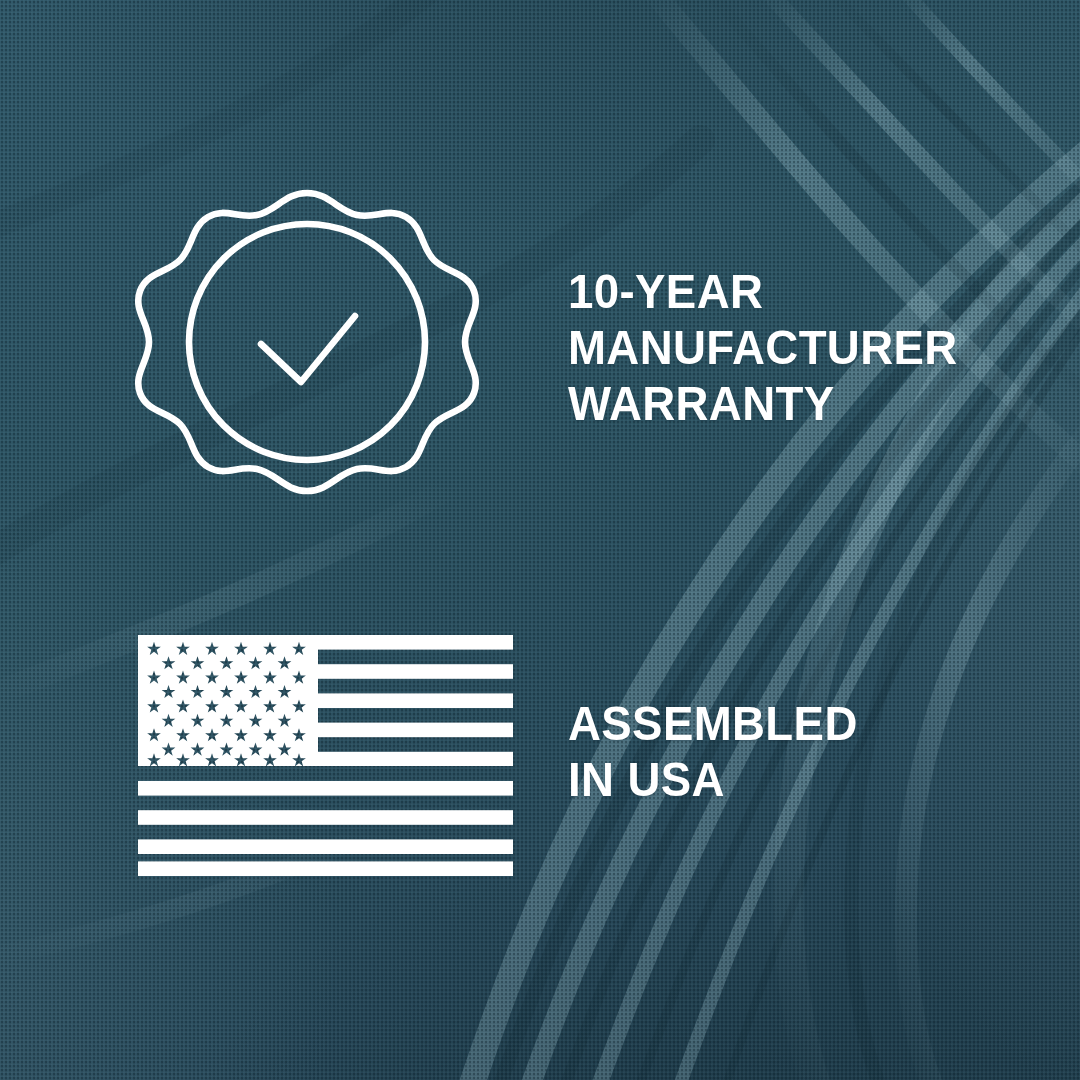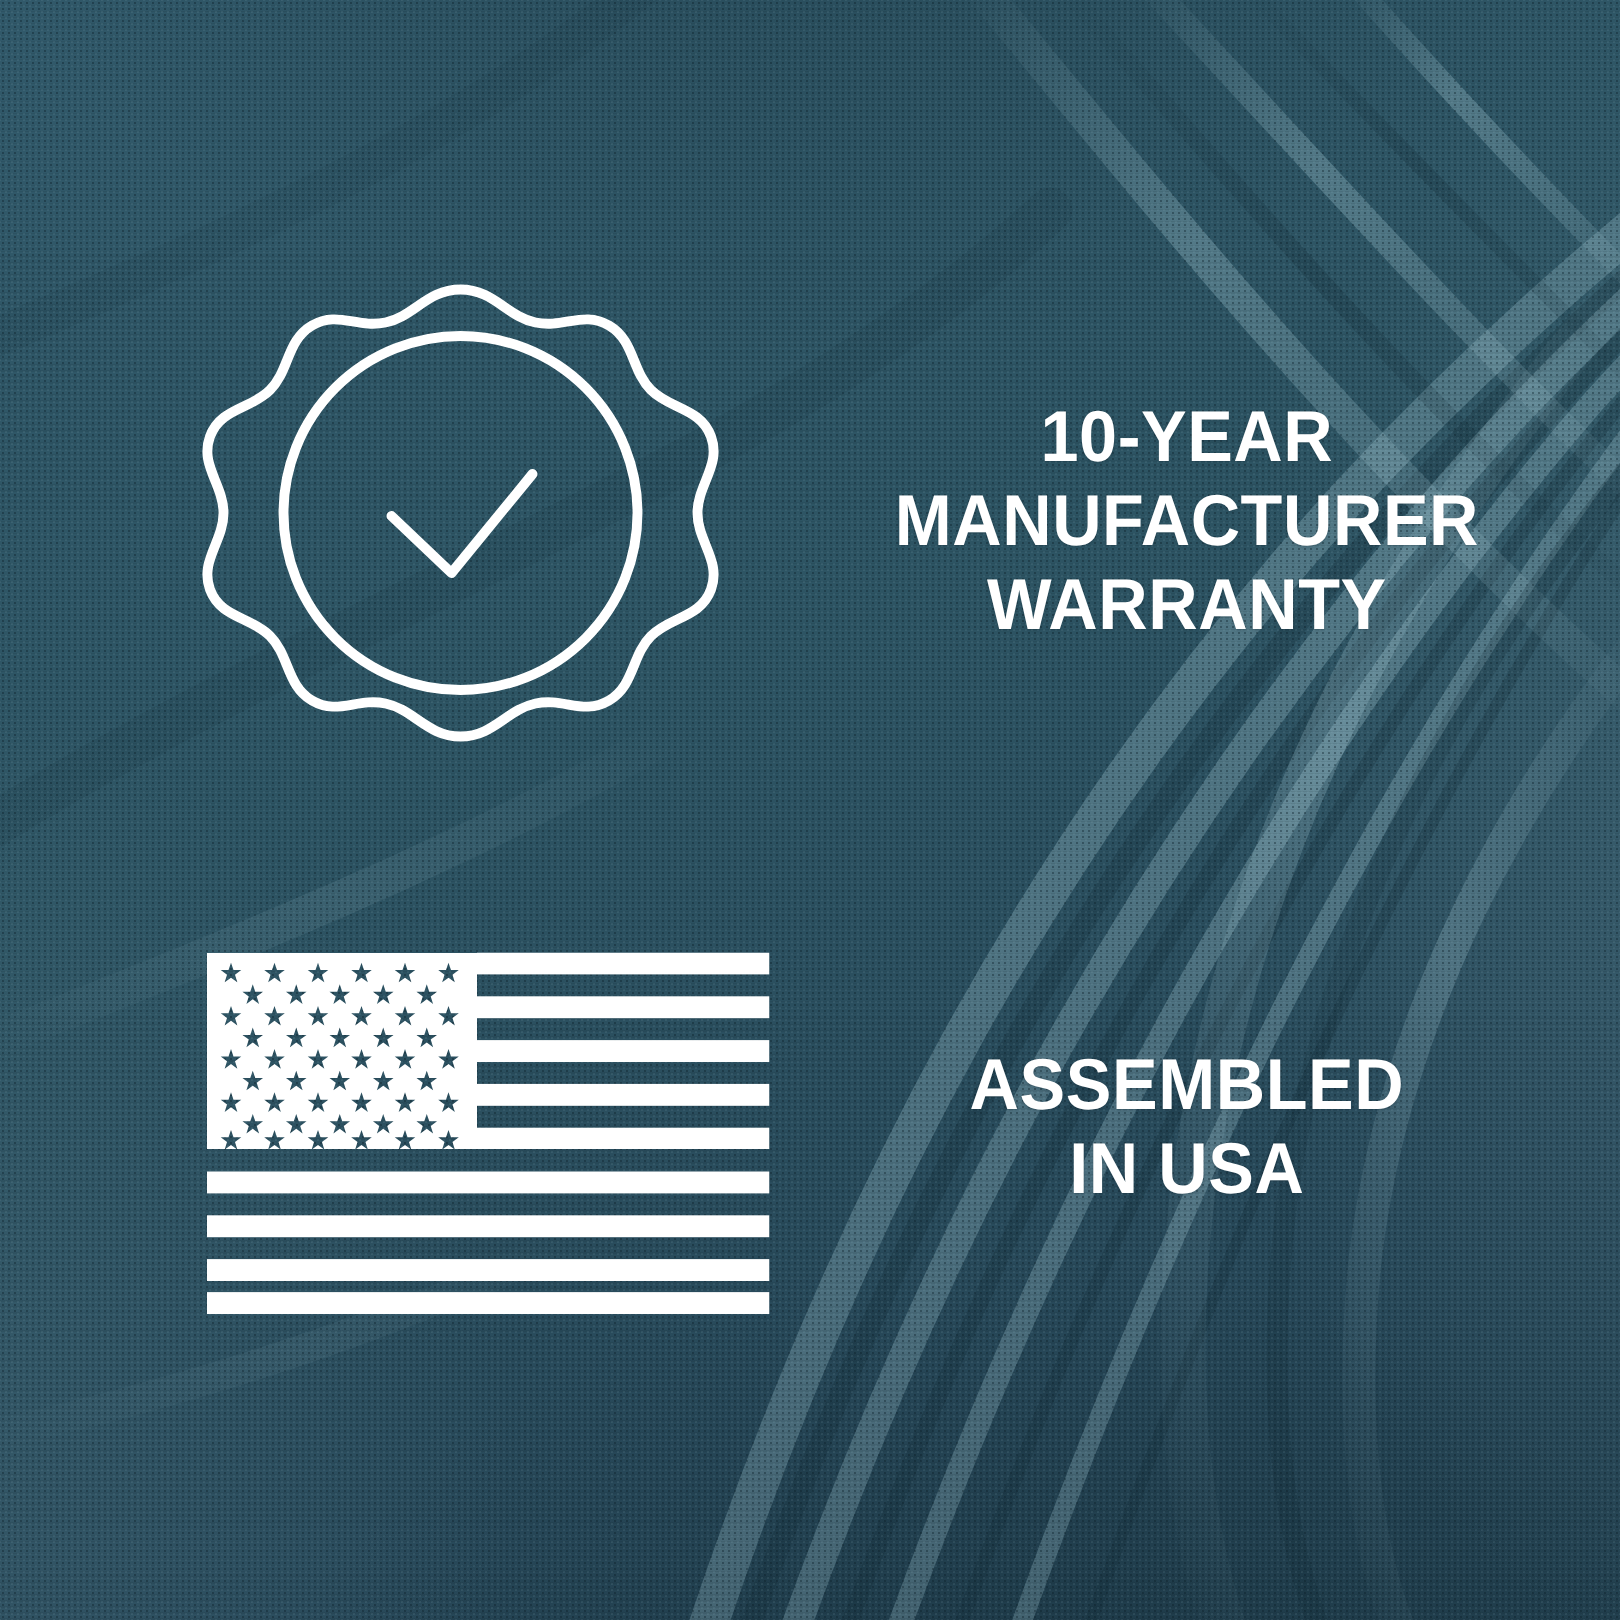--- a/index.html
+++ b/index.html
@@ -8,21 +8,20 @@
     width:1080px; height:1080px;
     overflow:hidden;
     font-family:"Liberation Sans", sans-serif;
   }
 
   #stage {
     position:relative;
     width:1080px; height:1080px;
     background:#2d5463;
     overflow:hidden;
-    text-align:center;
   }
 
   
   .bg-layer { position:absolute; inset:0; }
 
   
   .bg-shade {
     background:
       radial-gradient(ellipse 70% 90% at 118% 52%, rgba(122,163,176,.26) 0%, rgba(122,163,176,0) 62%),
       radial-gradient(ellipse 60% 70% at -8% 88%, rgba(122,163,176,.15) 0%, rgba(122,163,176,0) 66%),

